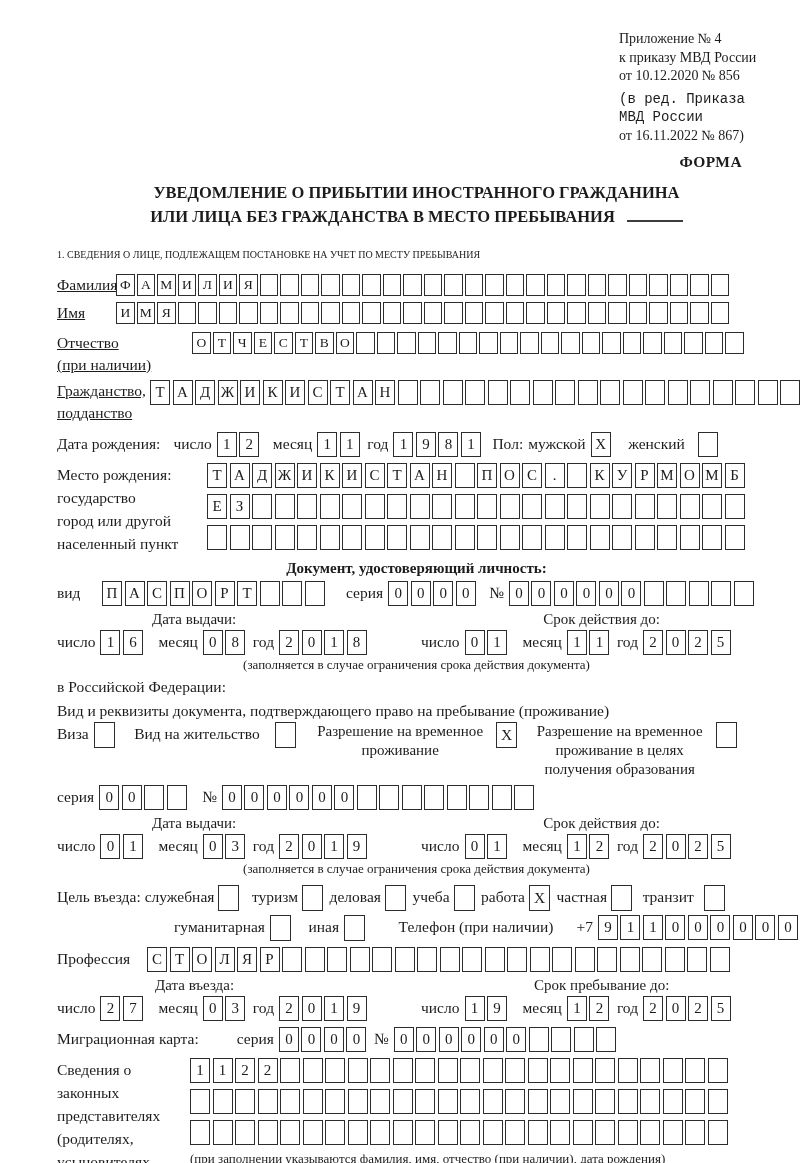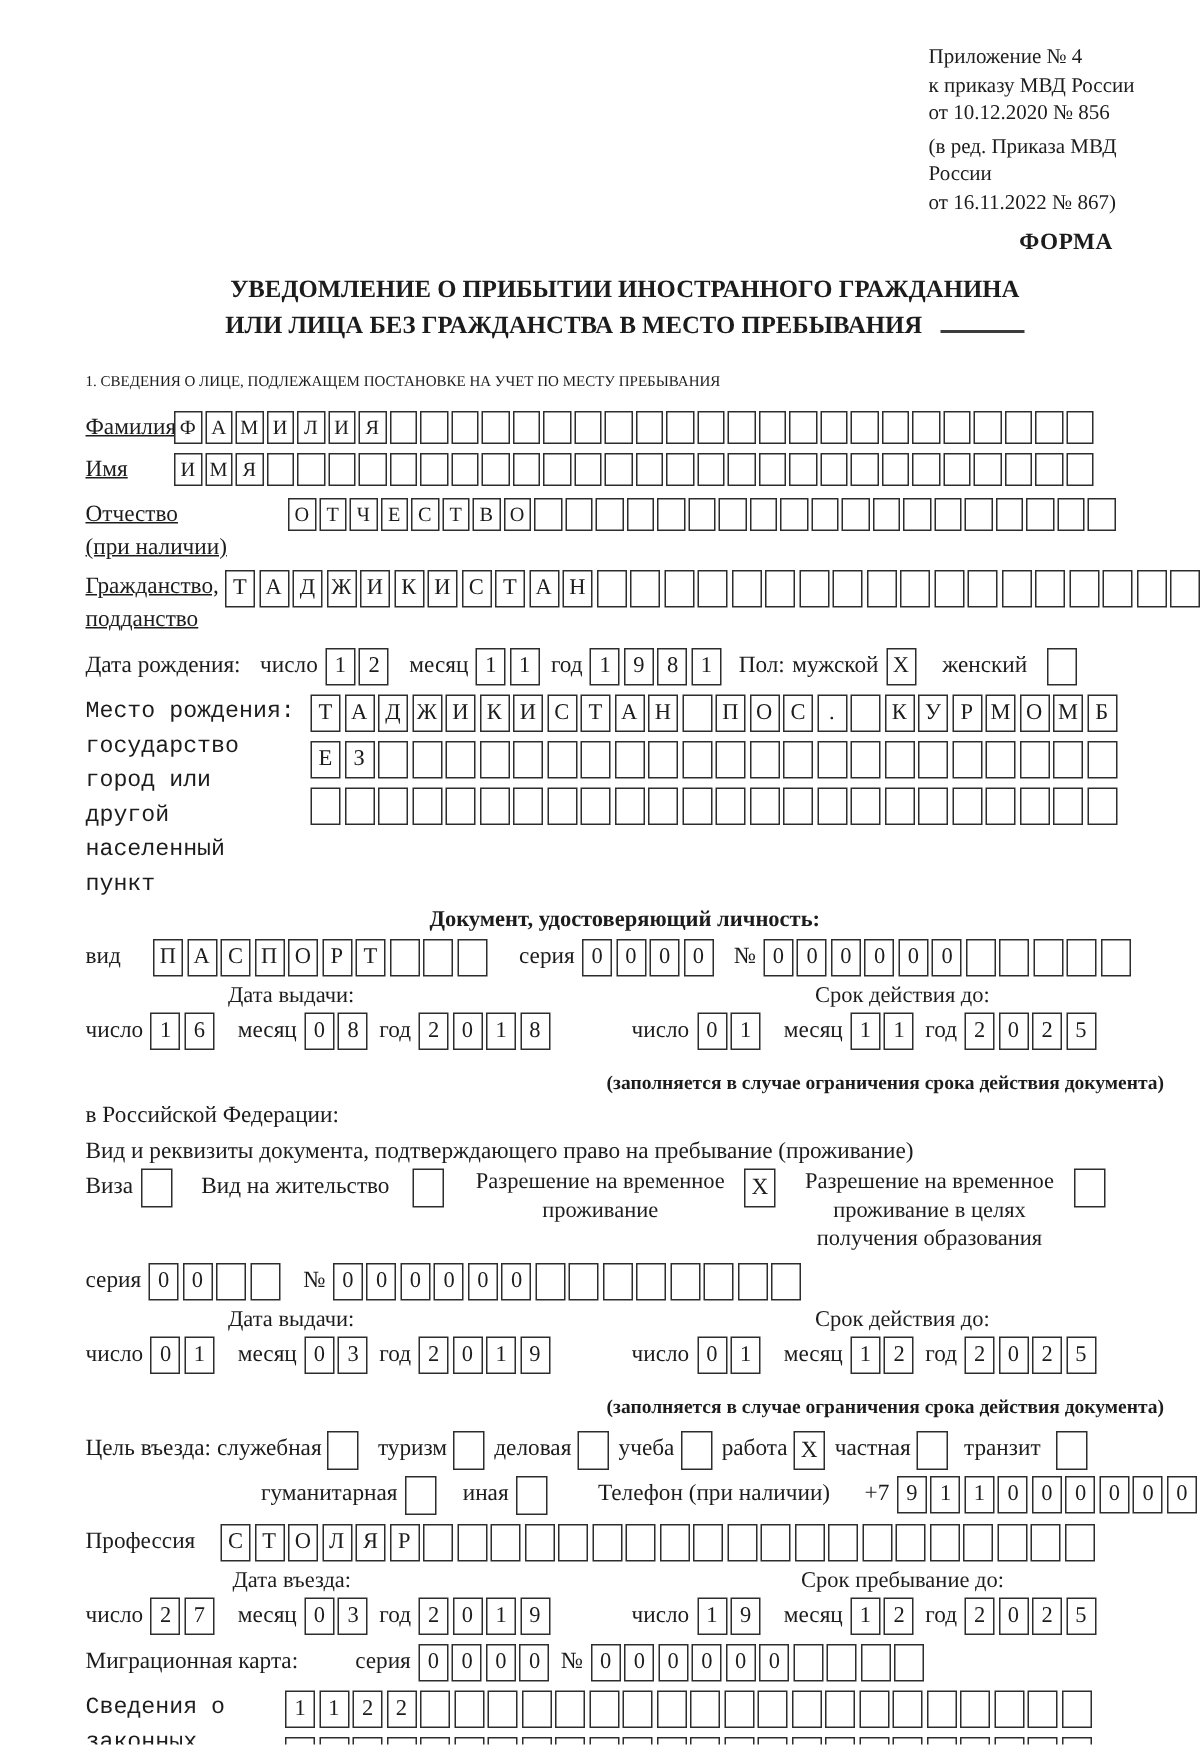--- a/index.html
+++ b/index.html
@@ -1,37 +1,37 @@
 <!DOCTYPE html>
 <html lang="ru"><head>
 <meta charset="utf-8">
 <style>
   html,body{margin:0;padding:0;background:#ffffff;}
   body{width:800px;height:1163px;overflow:hidden;font-family:"Liberation Serif",serif;color:#1c1c1c;}
   .page{box-sizing:border-box;width:800px;height:1163px;padding:30px 24px 0 57px;}
 
   .hdr{margin-left:562px;font-size:14px;line-height:18.5px;}
-  .hdr .rev{margin-top:4px;}
+  .hdr .rev{margin-top:4px;font-family:Liberation Mono, monospace;}
   .forma{margin-top:8px;text-align:right;padding-right:34px;font-weight:bold;font-size:15.5px;letter-spacing:.4px;}
   .title{margin-top:10px;text-align:center;font-weight:bold;font-size:16.5px;line-height:24px;}
   .tl-line{display:inline-block;width:56px;border-bottom:2.6px solid #3c3c3c;margin-left:12px;vertical-align:baseline;}
   .sech{margin-top:20px;font-weight:normal;font-size:10px;}
 
   .frow{display:flex;align-items:flex-start;column-gap:5px;flex-wrap:nowrap;margin-top:8px;}
   .lbl{font-size:15.5px;line-height:24px;white-space:nowrap;flex:none;}
   .lbl2{font-size:15.5px;line-height:22px;flex:none;text-decoration:underline;}
-  .lblcol{font-size:15.5px;line-height:23px;flex:none;font-family:Liberation Mono, monospace;}
+  .lblcol{font-size:15.5px;line-height:23px;flex:none;}
   .boxes{display:inline-flex;flex:none;}
   .bx{width:20px;height:25px;border:1.6px solid #2d2d2d;margin-right:2.5px;display:inline-flex;align-items:center;justify-content:center;font-size:15px;box-sizing:border-box;flex:none;background:#fff;}
   .boxes.sm .bx{width:18.5px;height:22px;font-size:13.5px;margin-right:2px;}
   .boxes.cb .bx{width:21px;height:26px;font-size:15.5px;}
   .boxcol .boxes{display:flex;margin-bottom:6px;}
   .cbold{font-weight:bold;font-size:15px;text-align:center;margin-top:4px;}
   .dtitles{display:flex;font-size:15px;margin-top:5px;gap:45px;}
-  .rnote{font-size:13px;text-align:right;margin-top:14px;font-weight:bold;}
+  .rnote{font-size:13px;text-align:center;margin-top:2px;}
   .bnote{font-size:13px;margin-left:130px;margin-top:4px;}
   .para{font-size:15.5px;margin-top:5px;}
   .optlbl{font-size:15px;line-height:19px;text-align:center;flex:none;}
   .spacer{flex:none;display:inline-block;}
 </style>
 </head>
 <body>
 
 <div class="page">
 

